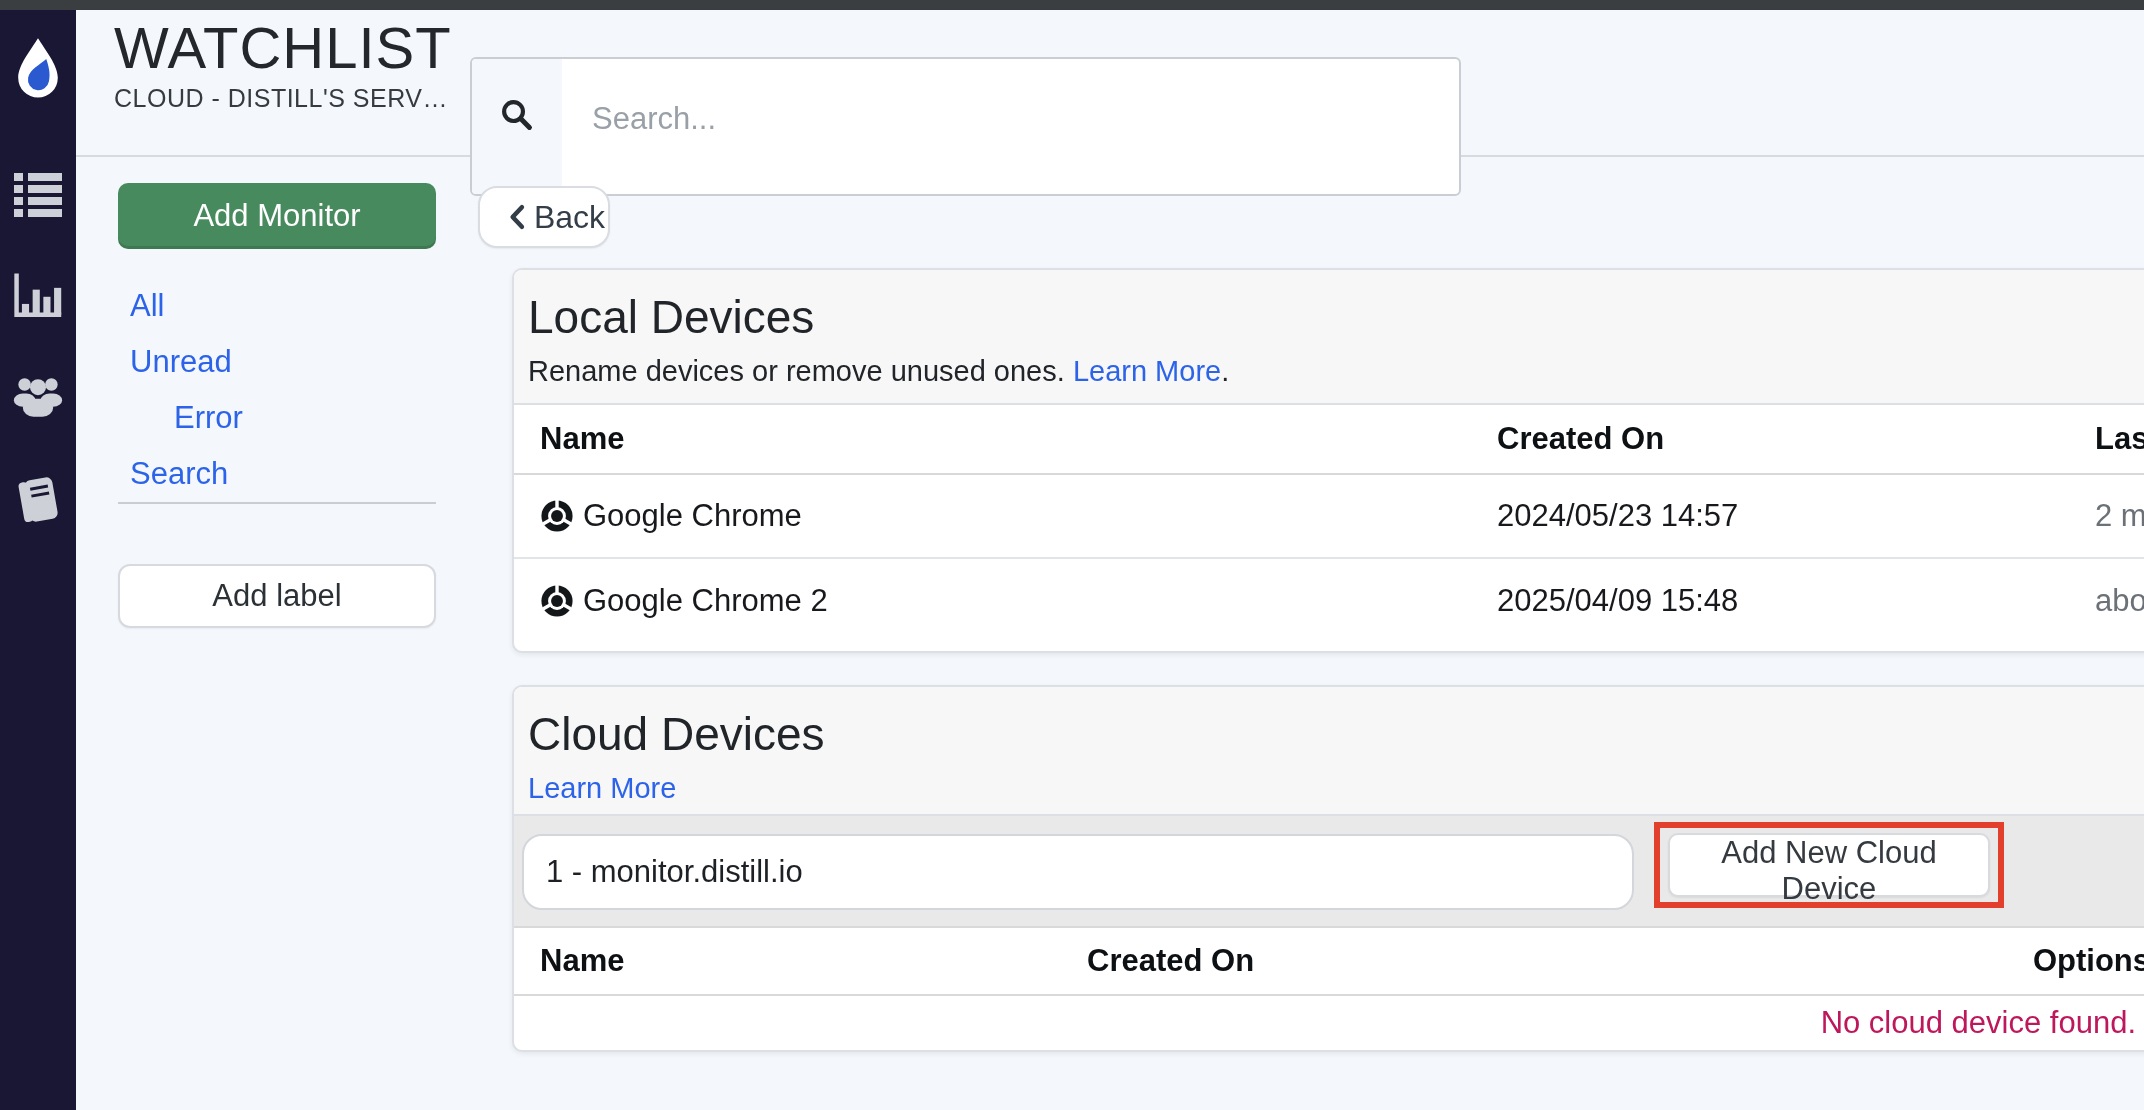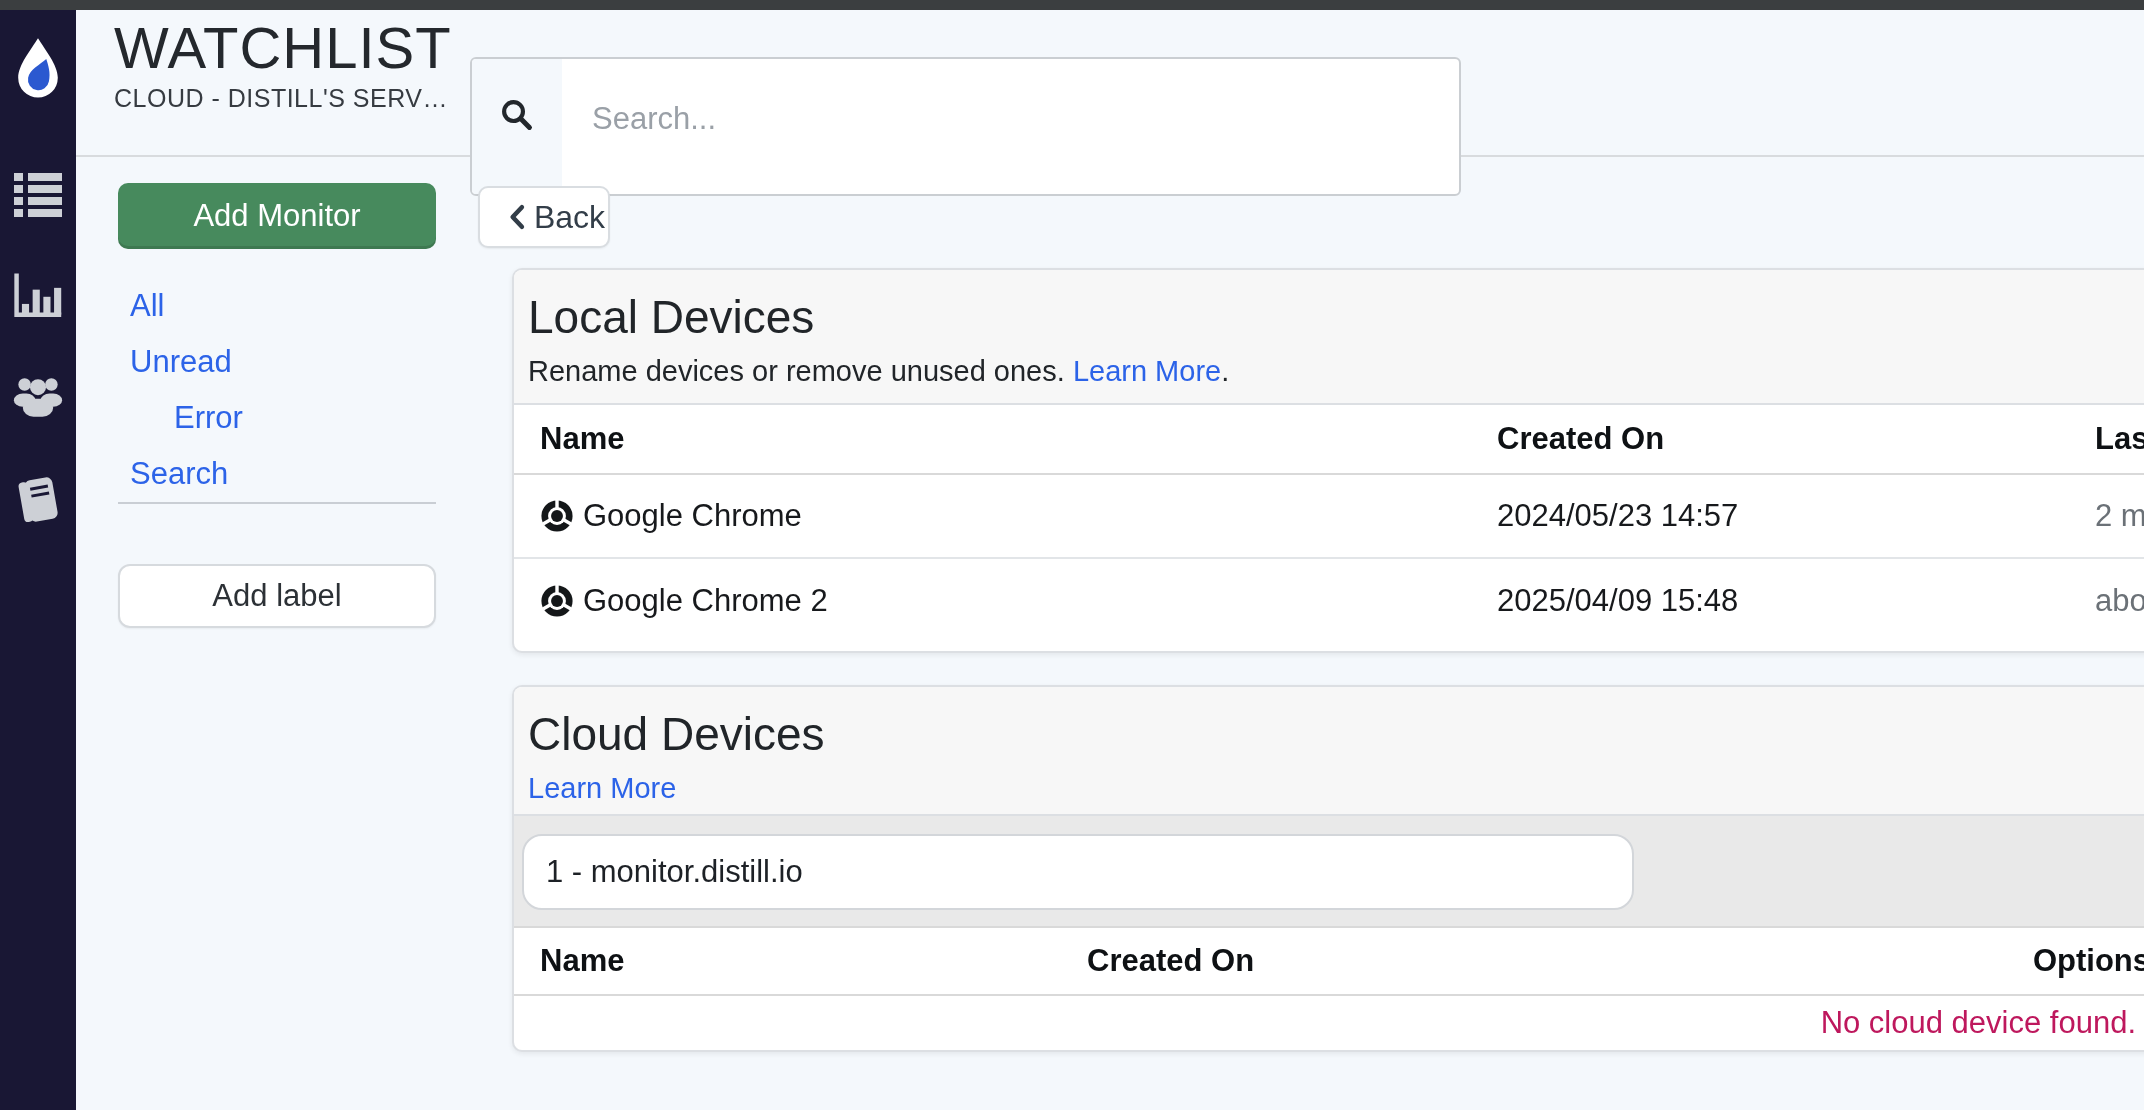--- a/index.html
+++ b/index.html
@@ -22,21 +22,21 @@
   .app-title{position:absolute;left:114px;top:16px;font-size:58px;line-height:64px;font-weight:500;letter-spacing:1px;color:#24282d;}
   .app-subtitle{position:absolute;left:114px;top:84px;font-size:25px;letter-spacing:.5px;color:#363b41;}
   .hdr-divider{position:absolute;left:76px;top:155px;width:2068px;border-top:2px solid #d8dbde;}
 
   .searchbox{position:absolute;left:470px;top:17px;width:991px;height:139px;background:#fff;border:2px solid #caced2;border-radius:6px;display:flex;align-items:flex-start;overflow:hidden;margin-top:40px;}
   .search-seg{width:90px;height:100%;background:var(--page-bg);display:flex;justify-content:center;flex:none;}
   .search-seg svg{margin-top:38px;}
   .searchbox input{flex:1;border:none;outline:none;background:transparent;font-family:inherit;font-size:31px;color:#202428;padding:42px 20px 0 30px;}
   .searchbox input::placeholder{color:#9aa0a7;}
 
-  .back-btn{position:absolute;left:478px;top:186px;width:132px;height:62px;background:#fff;border:2px solid #d9dde1;border-radius:10px;display:flex;align-items:center;justify-content:center;gap:6px;font-size:32px;color:#333e49;cursor:pointer;box-shadow:0 1px 2px rgba(0,0,0,.06);padding-left:23px;}
+  .back-btn{position:absolute;left:478px;top:186px;width:132px;height:62px;background:#fff;border:2px solid #d9dde1;border-radius:19px;display:flex;align-items:center;justify-content:center;gap:6px;font-size:32px;color:#333e49;cursor:pointer;box-shadow:0 1px 2px rgba(0,0,0,.06);padding-left:23px;}
 
   .add-monitor{position:absolute;left:118px;top:183px;width:318px;height:66px;background:var(--accent-green);border:none;border-radius:10px;color:#fff;font-family:inherit;font-size:31px;cursor:pointer;box-shadow:inset 0 -3px 0 rgba(0,0,0,.12);}
   .nav-link{position:absolute;left:130px;font-size:31px;line-height:34px;color:var(--link-blue);text-decoration:none;cursor:pointer;}
   .nl-0{top:289px;} .nl-1{top:345px;} .nl-2{top:401px;margin-left:44px;} .nl-3{top:457px;}
   .nav-divider{position:absolute;left:118px;top:502px;width:318px;border-top:2px solid #c9ced4;}
   .add-label{position:absolute;left:118px;top:564px;width:318px;height:64px;background:#fff;border:2px solid #d6dade;border-radius:12px;font-family:inherit;font-size:31px;color:#2c3136;cursor:pointer;box-shadow:0 1px 2px rgba(0,0,0,.05);}
 
   .card{position:absolute;left:492px;width:1652px;background:#fff;border:2px solid var(--border-gray);border-right:none;border-radius:10px 0 0 10px;box-shadow:0 2px 5px rgba(33,37,41,.08);margin-left:20px;}
   .card-local{top:268px;height:385px;}
   .card-cloud{top:685px;height:367px;}
@@ -217,20 +217,23 @@
 
   <div class="card card-cloud">
     <div class="card-head">
       <div class="card-title">Cloud Devices</div>
       <div class="card-sub"><a class="link">Learn More</a></div>
     </div>
     <div class="strip">
       <div class="server-select">
         <span>1 - monitor.distill.io</span>
       </div>
+      <div class="red-outline">
+        <button class="add-cloud-btn">Add New Cloud Device</button>
+      </div>
     </div>
     <div class="thead">
       <div class="cell-name">Name</div>
       <div class="col-created-cloud">Created On</div>
       <div class="col-options">Options</div>
     </div>
     <div class="empty-row">No cloud device found.</div>
   </div>
 
 </div>

